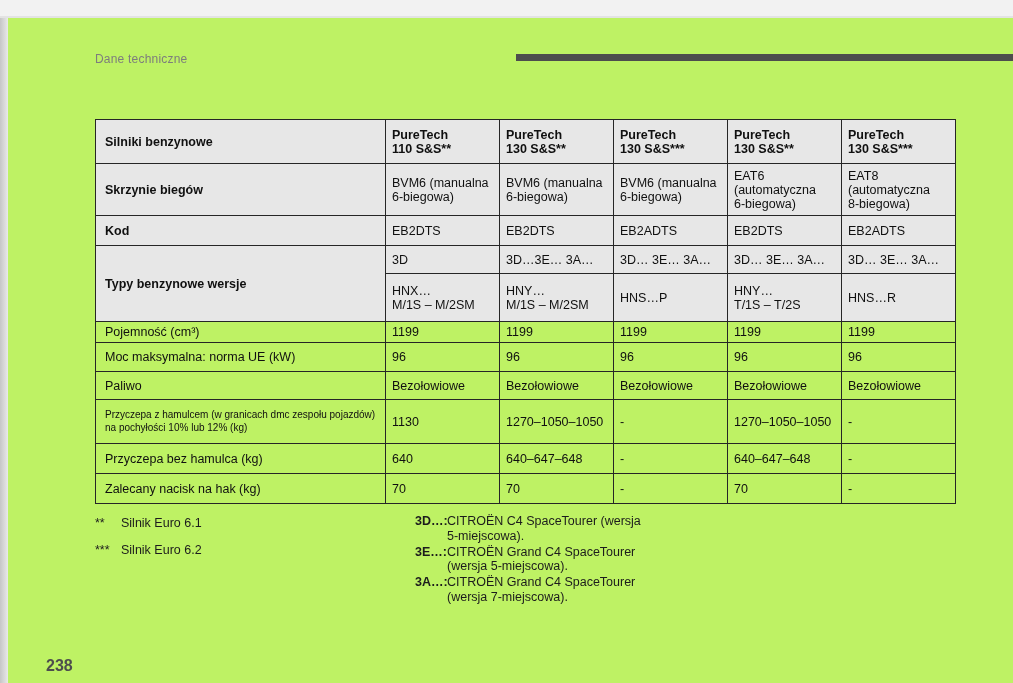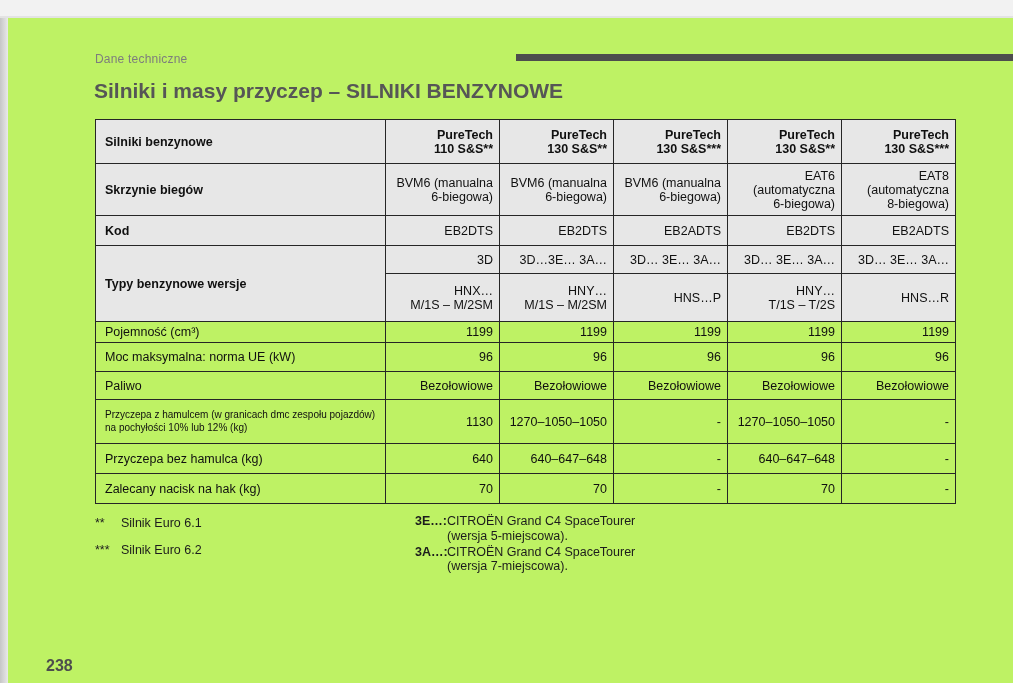--- a/index.html
+++ b/index.html
@@ -53,21 +53,21 @@
 
   .data-table td {
     border: 1px solid #262626;
     vertical-align: middle;
     padding: 3px 6px;
   }
   .data-table td.label {
     text-align: left;
     padding-left: 9px;
   }
-  .data-table td.center { text-align: right; }
+  .data-table td.center { text-align: left; }
   .bold { font-weight: bold; }
   .multiline { white-space: pre-line; }
   .gray { background: #e7e7e7; }
   .label-small { font-size: 10px; line-height: 1.25; }
 
   tr.r-head      { height: 44px; }
   tr.r-gearbox   { height: 52px; }
   tr.r-code      { height: 30px; }
   tr.r-var1      { height: 28px; }
   tr.r-var2      { height: 48px; }
@@ -102,21 +102,20 @@
 <body>
 
 <div class="page">
 
   <div class="scan-edge-left"></div>
   <div class="scan-edge-top"></div>
 
   <div class="header-label">Dane techniczne</div>
   <div class="header-rule"></div>
 
-  <h1 class="page-title">Silniki i masy przyczep – SILNIKI BENZYNOWE</h1>
 
   <table class="data-table">
     <colgroup>
       <col class="c-label">
       <col class="c-data">
         <col class="c-data">
         <col class="c-data">
         <col class="c-data">
         <col class="c-data">
     </colgroup>
@@ -242,20 +241,25 @@
       <span>Silnik Euro 6.1</span>
     </div>
     <div class="footnote-left-item">
       <span class="footnote-marker">***</span>
       <span>Silnik Euro 6.2</span>
     </div>
   </div>
 
   <div class="footnotes-right">
     <div class="footnote-right-item">
+      <span class="footnote-code">3D…:</span>
+      <span class="footnote-text">CITROËN C4 SpaceTourer (wersja
+5-miejscowa).</span>
+    </div>
+    <div class="footnote-right-item">
       <span class="footnote-code">3E…:</span>
       <span class="footnote-text">CITROËN Grand C4 SpaceTourer
 (wersja 5-miejscowa).</span>
     </div>
     <div class="footnote-right-item">
       <span class="footnote-code">3A…:</span>
       <span class="footnote-text">CITROËN Grand C4 SpaceTourer
 (wersja 7-miejscowa).</span>
     </div>
   </div>

